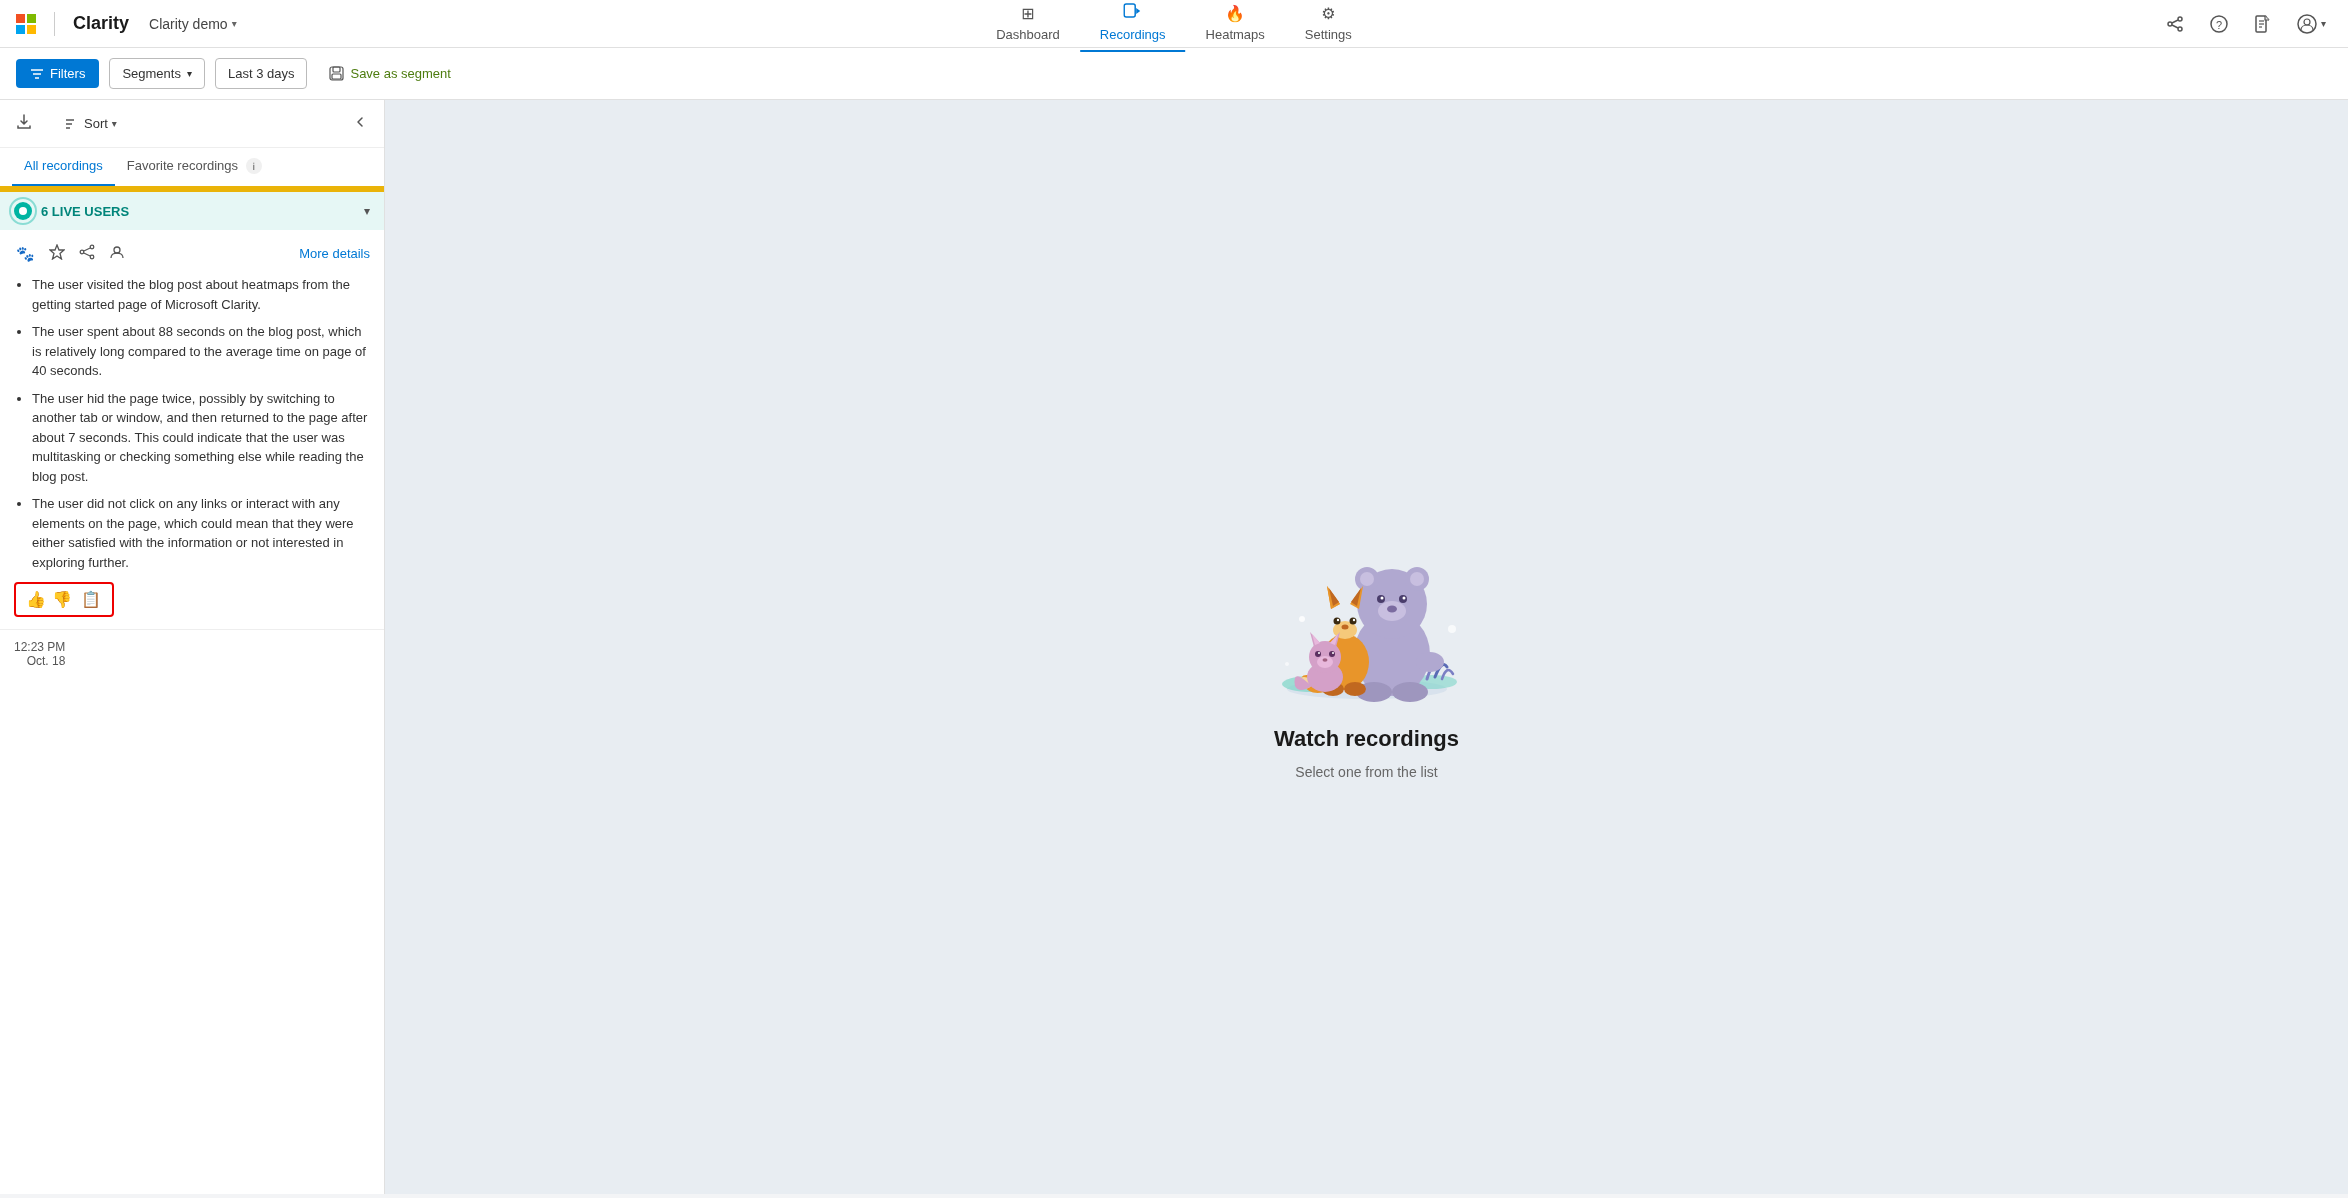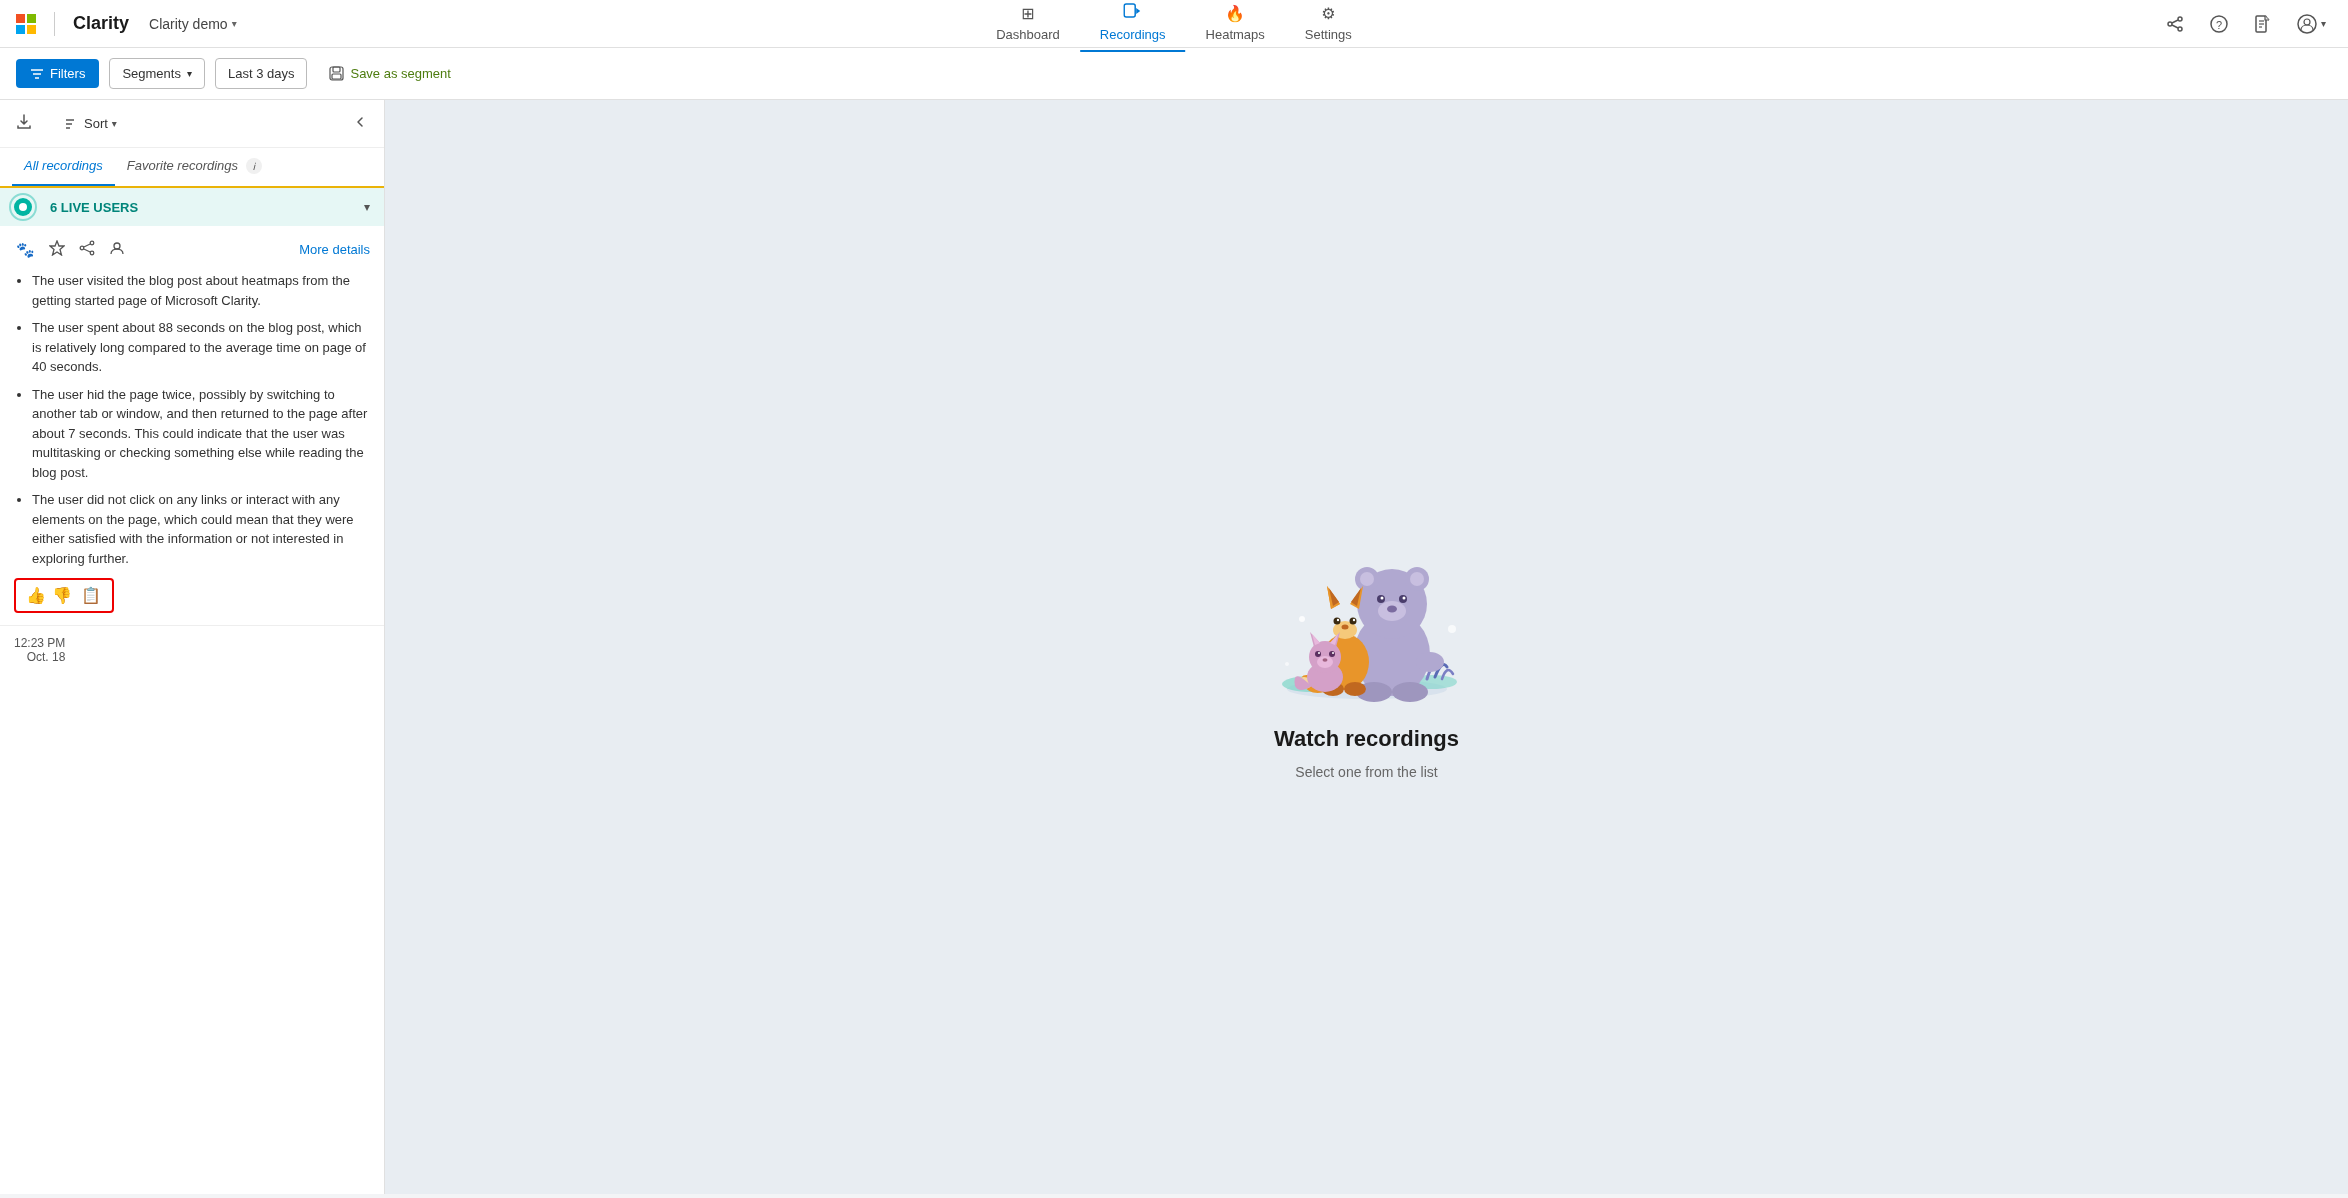--- a/index.html
+++ b/index.html
@@ -120,44 +120,43 @@
       padding: 4px; border-radius: 4px;
     }
     .collapse-btn {
       cursor: pointer; color: #555; font-size: 14px;
       padding: 4px; border-radius: 4px;
     }
 
     
     .sidebar-tabs {
       display: flex;
-      border-bottom: 2px solid #eab308;
+      border-bottom: 6px solid #eab308;
       padding: 0 12px;
-      font-style: italic;
     }
     .tab-item {
       padding: 10px 12px; cursor: pointer; font-size: 13px;
       color: #555; border-bottom: 2px solid transparent;
       white-space: nowrap;
     }
     .tab-item.active { color: #0078d4; border-bottom: 2px solid #0078d4; font-weight: 500; }
     .tab-badge {
       display: inline-flex; align-items: center; justify-content: center;
       width: 16px; height: 16px; border-radius: 50%;
       background: #f0f0f0; font-size: 10px; color: #555;
       margin-left: 4px;
     }
 
     
     .live-users-bar {
       display: flex; align-items: center; justify-content: space-between;
       background: #e6f7f5; padding: 10px 14px;
       cursor: pointer;
     }
-    .live-users-left { display: flex; align-items: center; gap: 18px; }
+    .live-users-left { display: flex; align-items: center; gap: 9px; }
     .live-dot {
       width: 18px; height: 18px;
       background: #00b4a2;
       border-radius: 50%;
       display: flex; align-items: center; justify-content: center;
       position: relative;
     }
     .live-dot::after {
       content: '';
       position: absolute;

